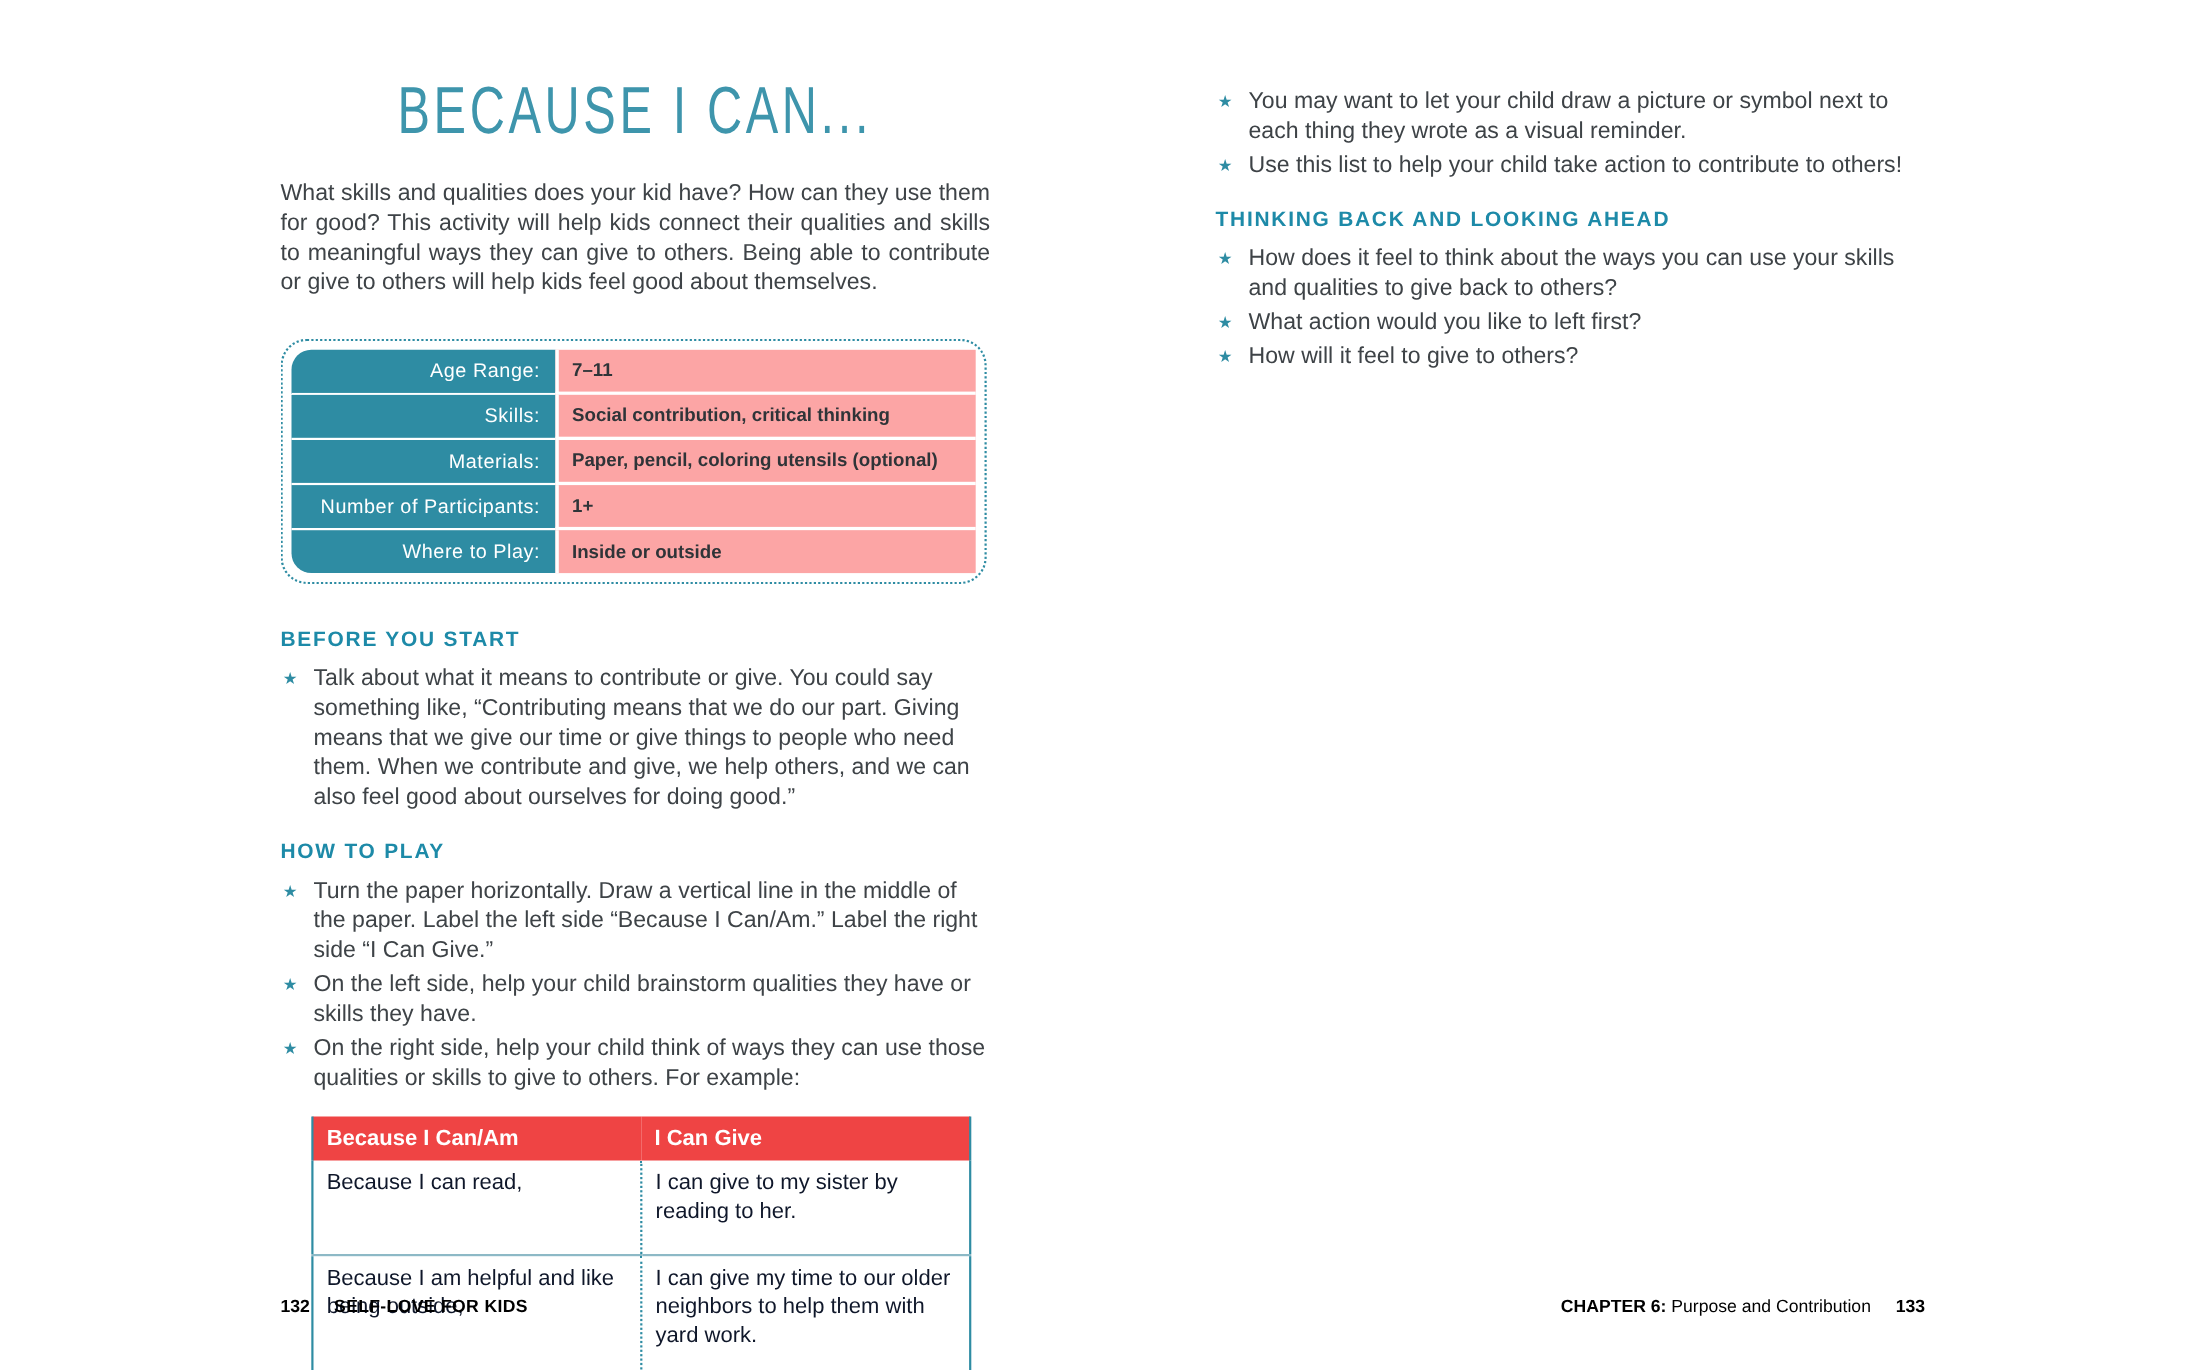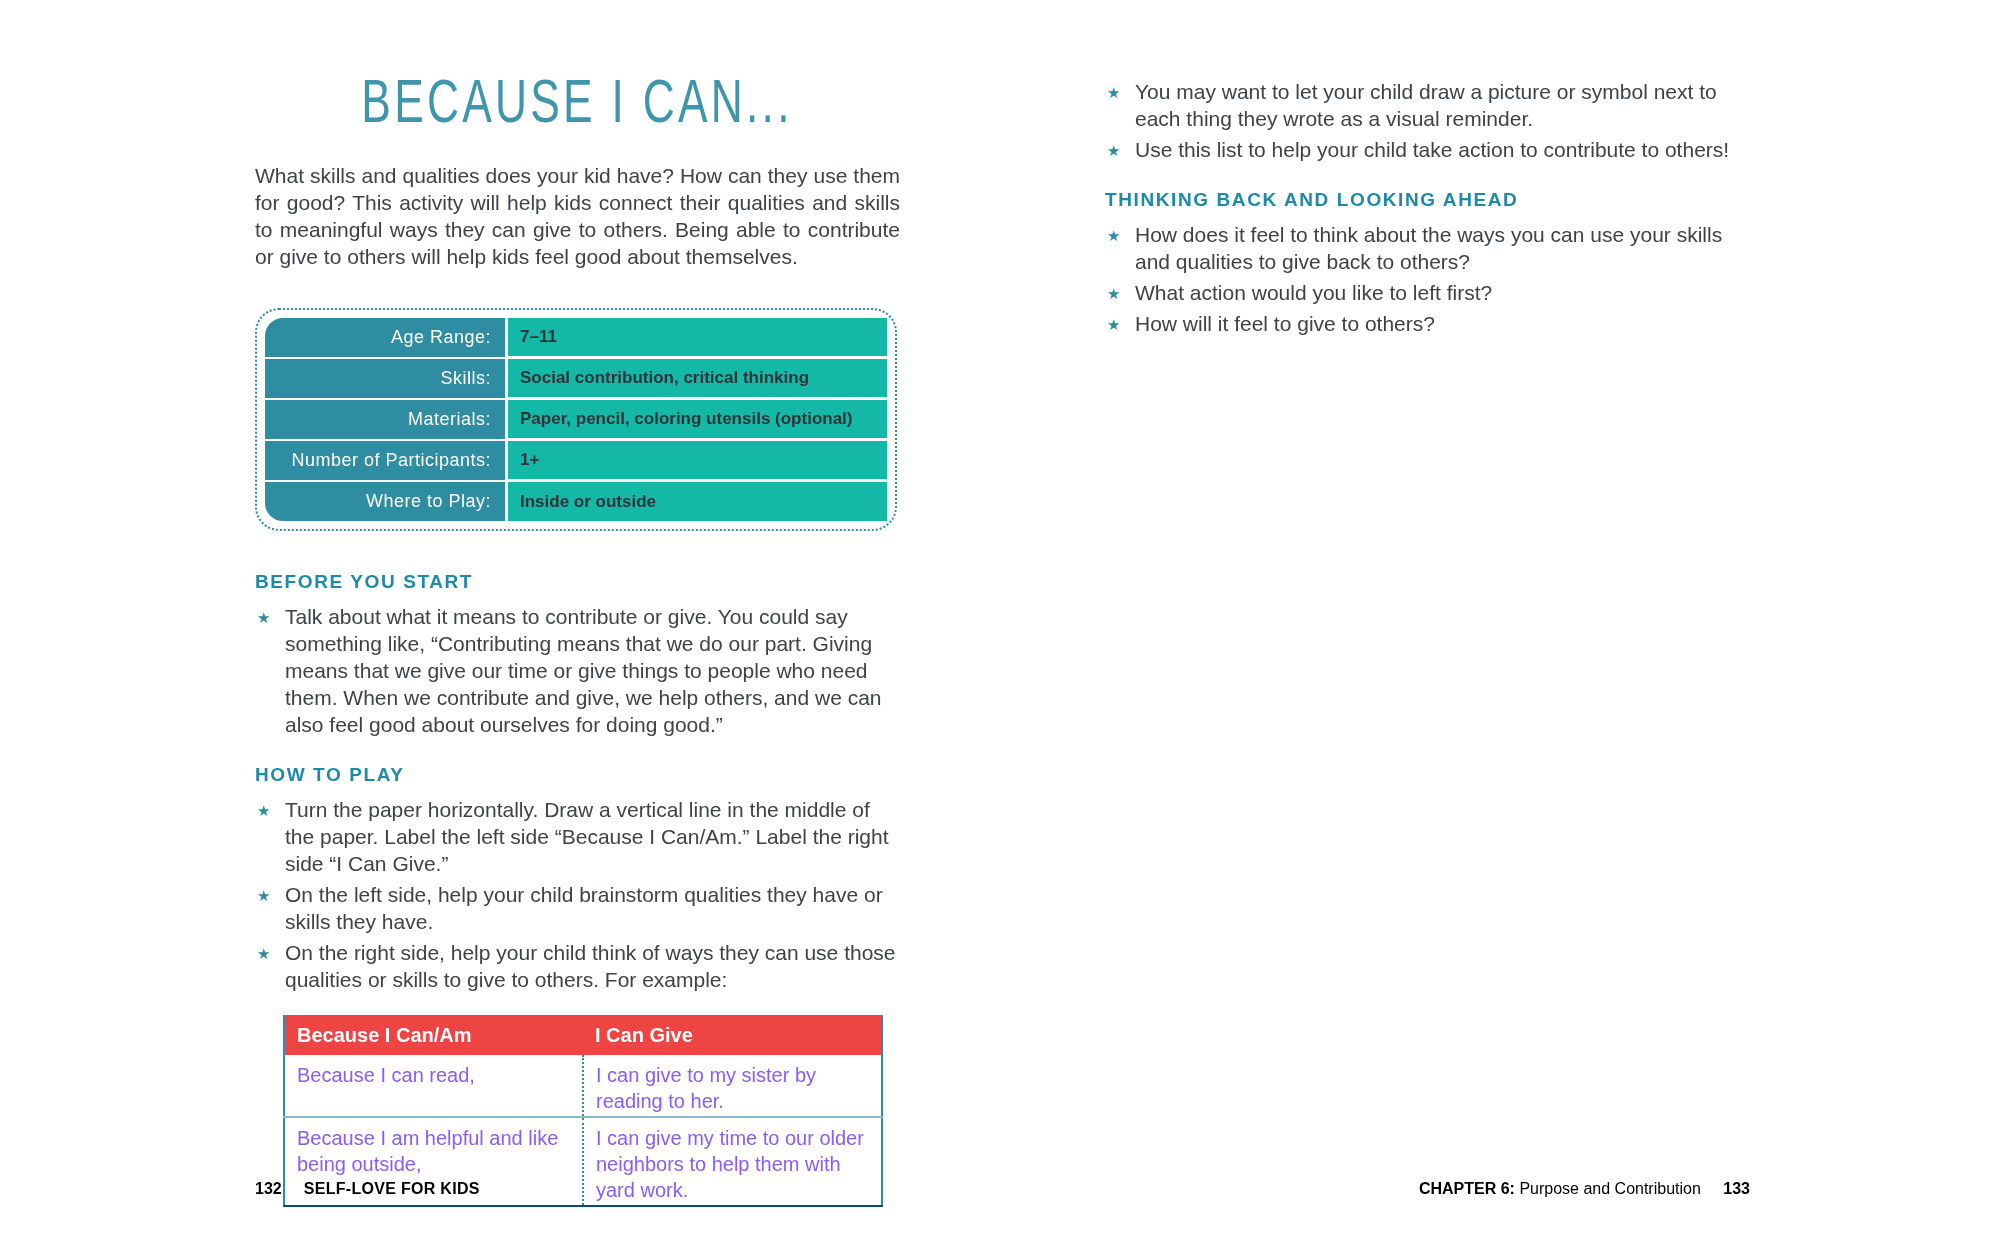--- a/index.html
+++ b/index.html
@@ -27,34 +27,34 @@
                     line-height:27px; margin-bottom:4px; }
   .star { position:absolute; left:2px; top:1px; color:#2e8ca3; font-size:15px; }
 
   
   .info-box { margin-top:38px; border:2px dotted #2e8ca3; border-radius:24px;
               padding:8px; width:642px; }
   .info-grid { display:grid; grid-template-columns:240px 1fr; }
   .info-label { background:#2e8ca3; color:#ffffff; text-align:right;
                 font-size:18px; letter-spacing:0.5px; padding:9px 14px 9px 6px;
                 border-bottom:2px solid #ffffff; display:flex; align-items:center; justify-content:flex-end; }
-  .info-value { background:#14b8a6; color:#2f3438; font-weight:bold; font-size:17px;
+  .info-value { background:#fca5a5; color:#2f3438; font-weight:bold; font-size:17px;
                 padding:9px 12px; border-bottom:3px solid #ffffff; border-left:3px solid #ffffff;
                 display:flex; align-items:center; }
   .row-first  .info-label { border-top-left-radius:18px; }
 
   .gap-lg { margin-top:40px; }
   .gap-md { margin-top:26px; }
 
   
   .example-table { margin:22px 0 0 28px; width:600px; border-collapse:collapse;
                    font-size:20px; line-height:26px; }
   .example-table th { background:#ef4444; color:#ffffff; font-weight:bold;
                       text-align:left; padding:7px 12px; }
-  .example-table td { padding:7px 12px 2px 12px; vertical-align:top; color:#8b5cf6;
+  .example-table td { padding:7px 12px 26px 12px; vertical-align:top; color:#0f172a;
                       border-bottom:2px solid #8db9c6; }
   .example-table tr:last-child td { border-bottom:2px solid #0c4a6e; }
   .example-table { border-left:2px solid #2e8ca3; border-right:2px solid #2e8ca3; }
   .example-table td.col2 { border-left:2px dotted #2e8ca3; }
 
   
   .footer { position:absolute; top:1180px; font-size:16px; color:#000000; }
   .footer-left  { left:255px; }
   .footer-right { left:1105px; width:645px; text-align:right; }
   .pgnum { font-weight:bold; }

